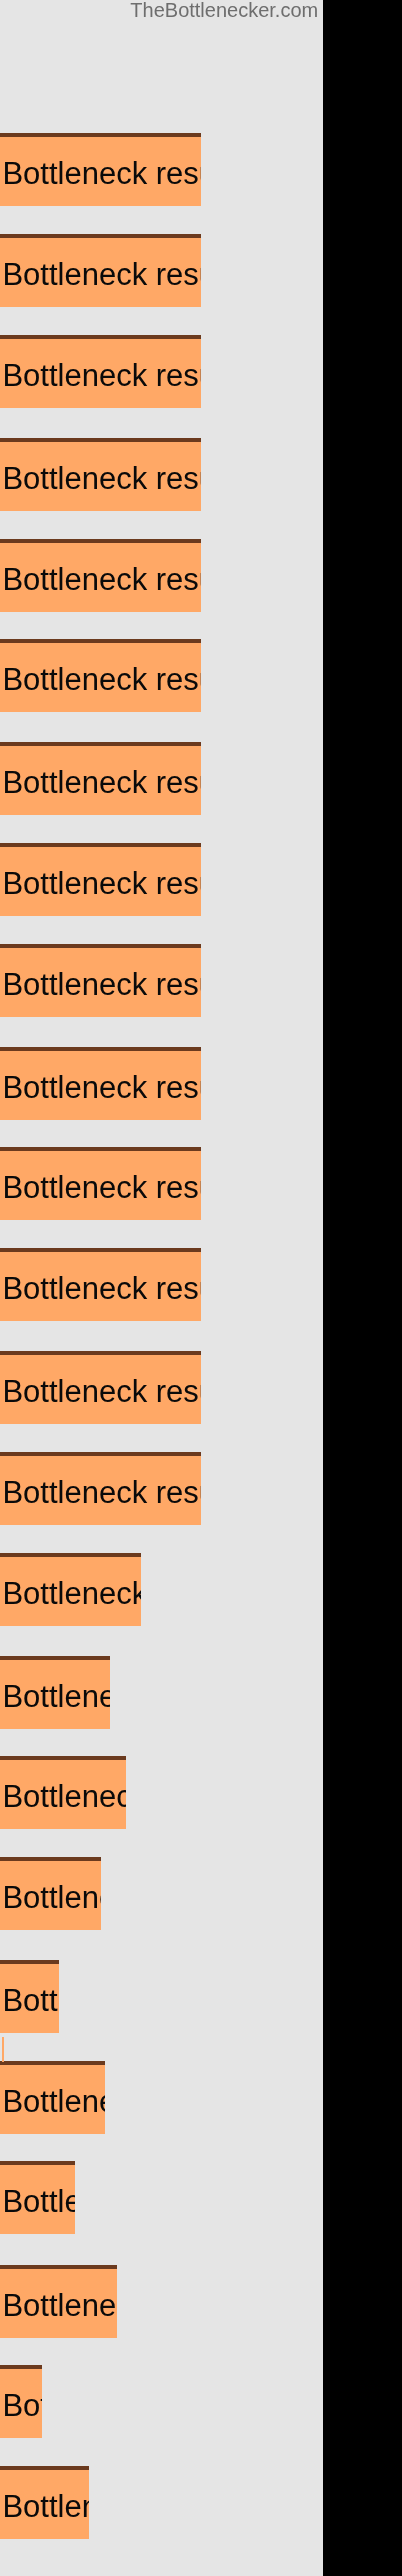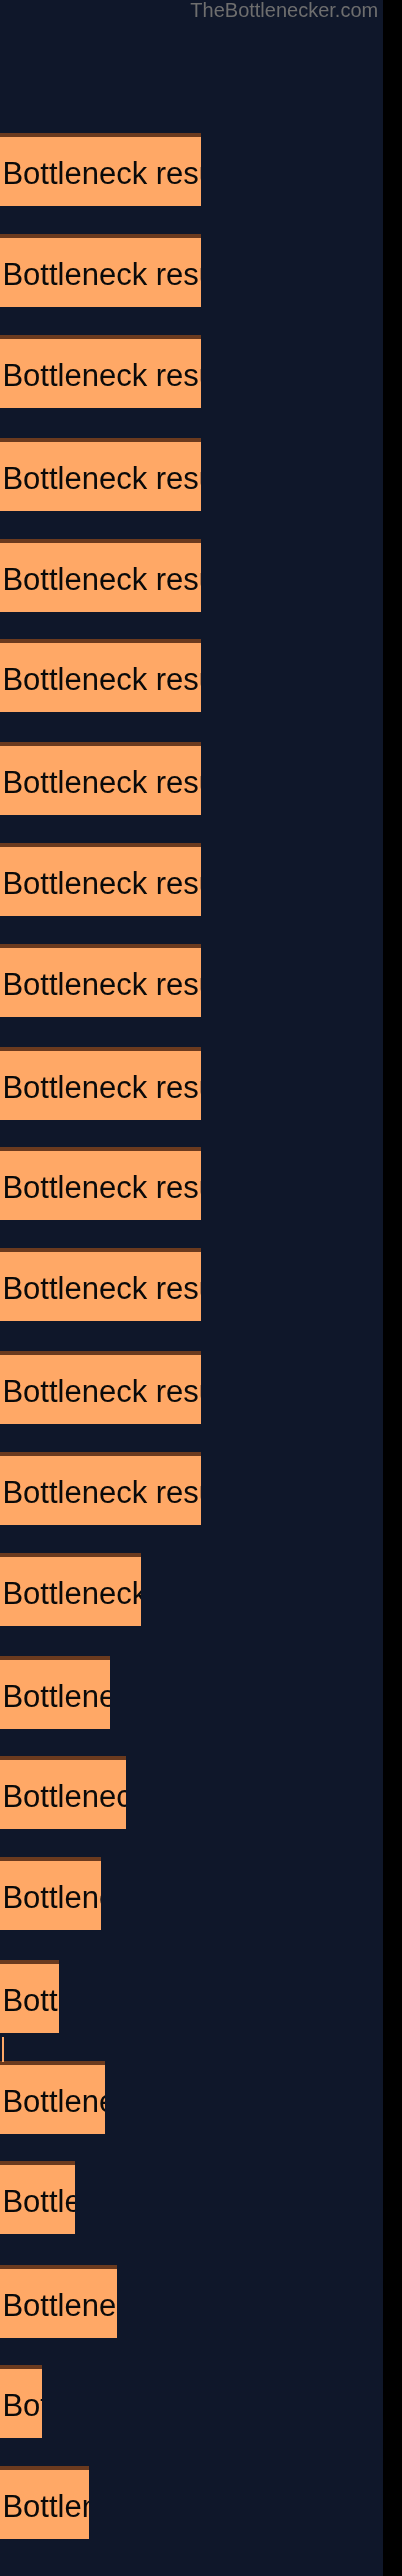--- a/index.html
+++ b/index.html
@@ -11,23 +11,23 @@
     width: 403px;
     height: 2576px;
     position: relative;
     overflow: hidden;
     font-family: "Liberation Sans", sans-serif;
   }
   #chart-root {
     position: absolute;
     left: 0;
     top: 0;
-    width: 383px;
+    width: 323px;
     height: 2576px;
-    background: #0f172a;
+    background: #e5e5e5;
     text-decoration: underline;
   }
   #site-title {
     position: absolute;
     right: 4.8px;
     top: -1.6px;
     color: #6e6e6e;
     font-size: 20px;
     font-family: "Liberation Sans", sans-serif;
     letter-spacing: 0px;

